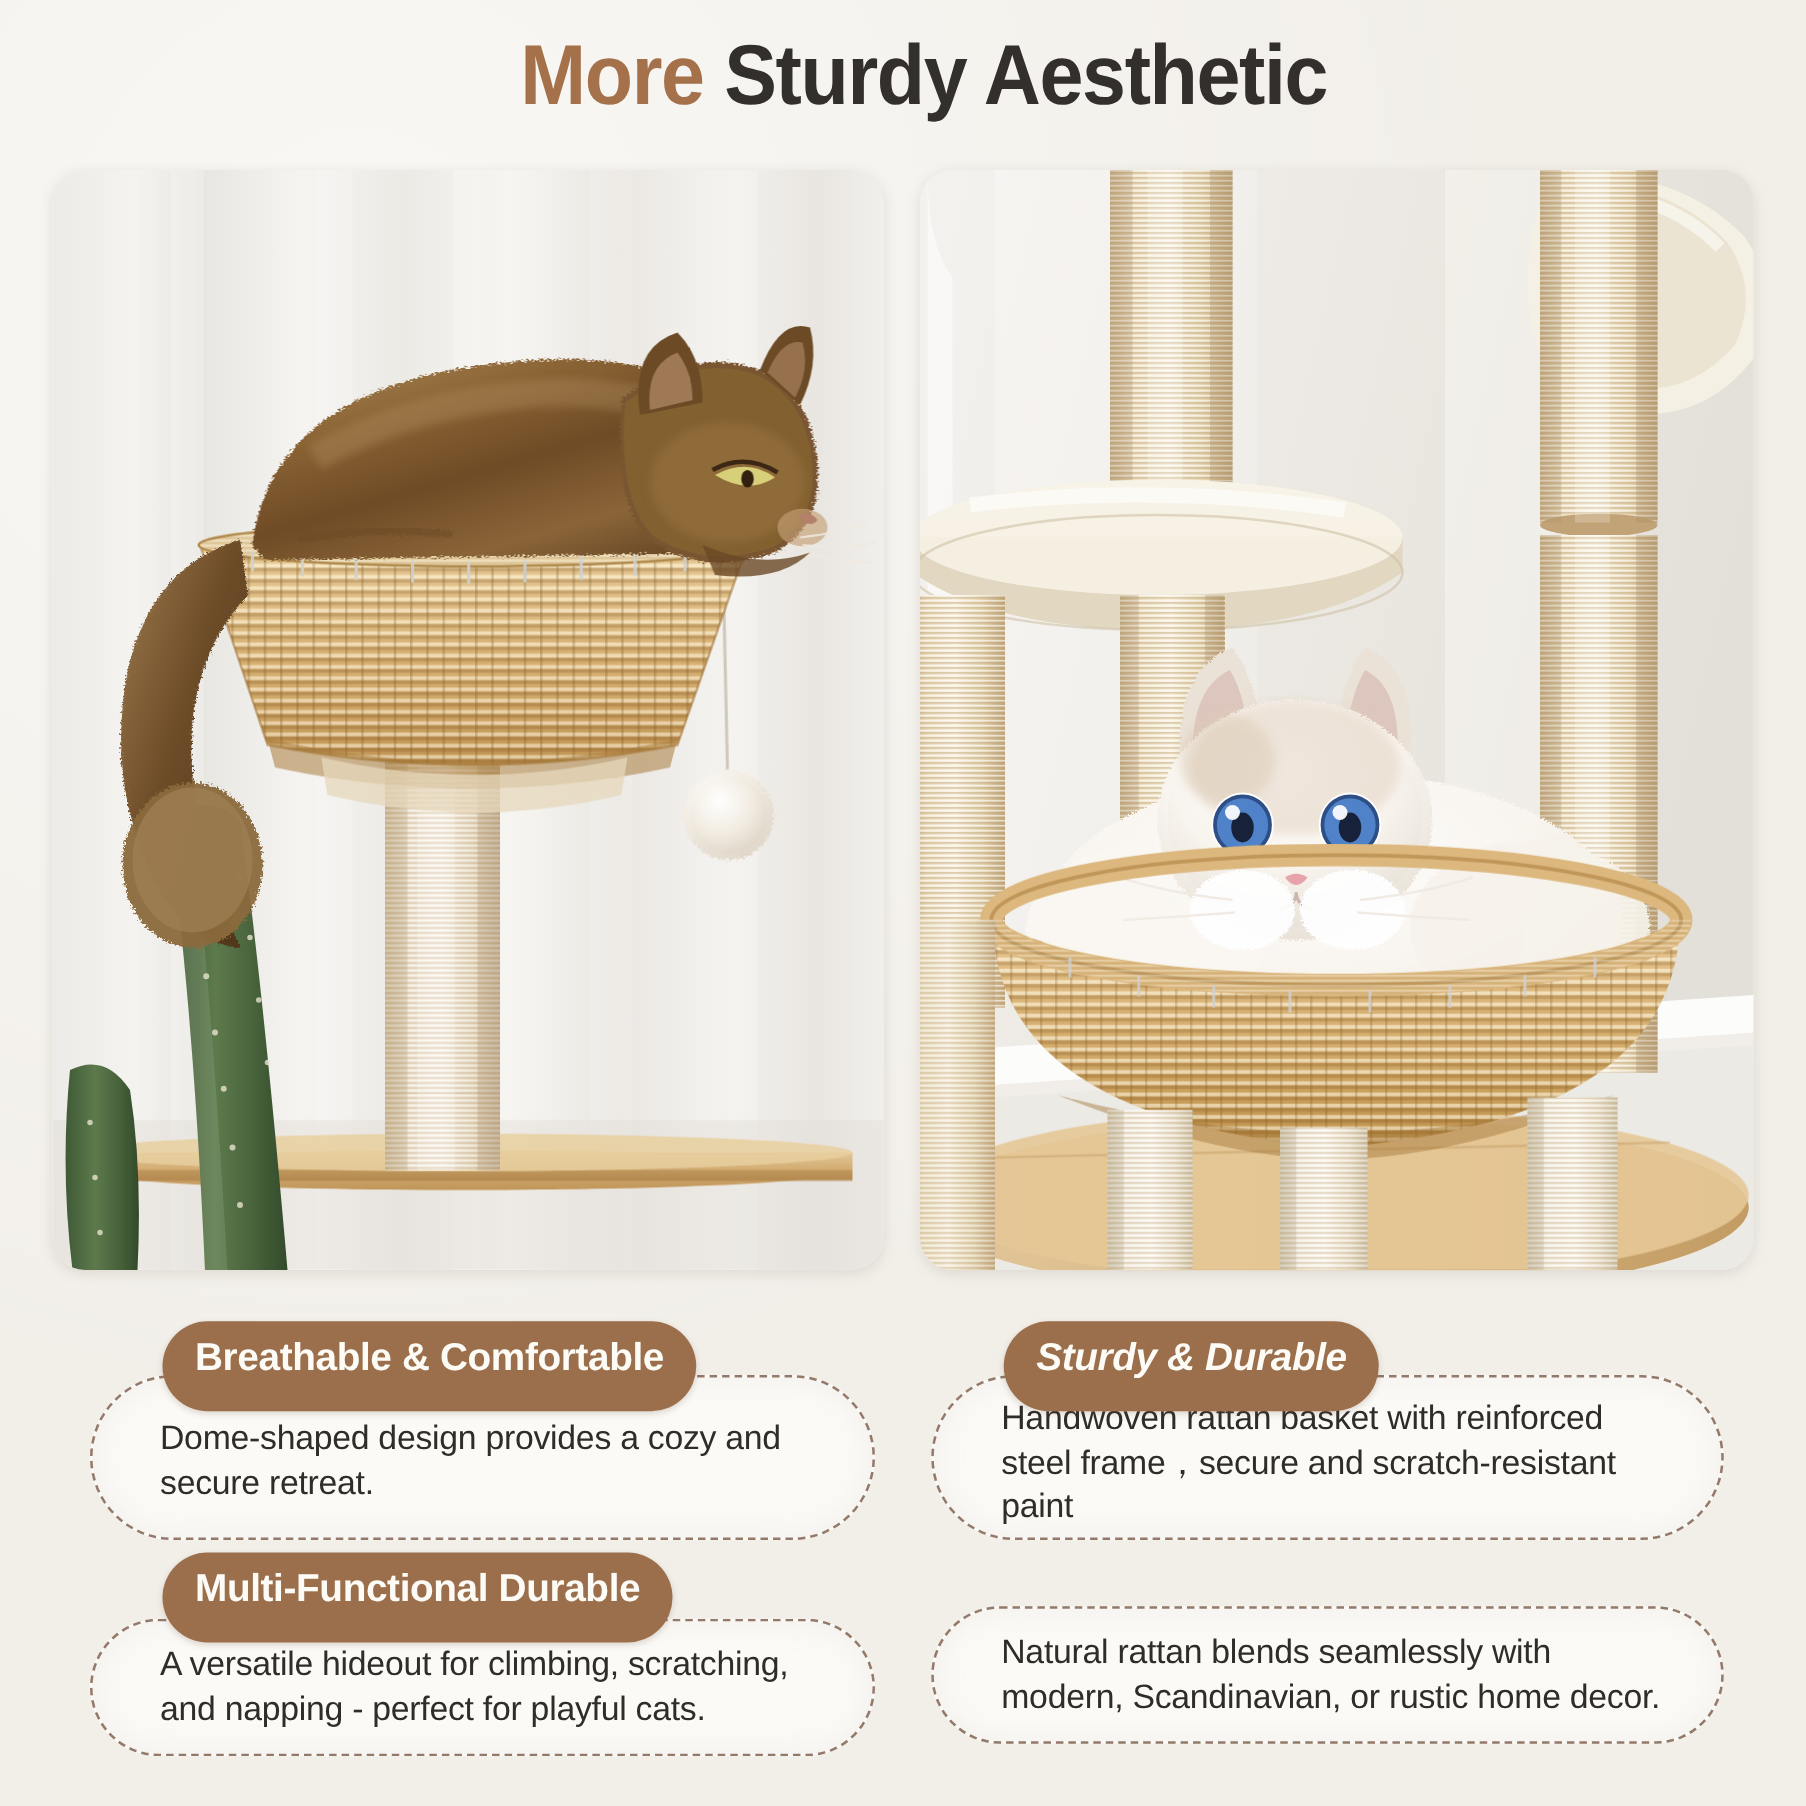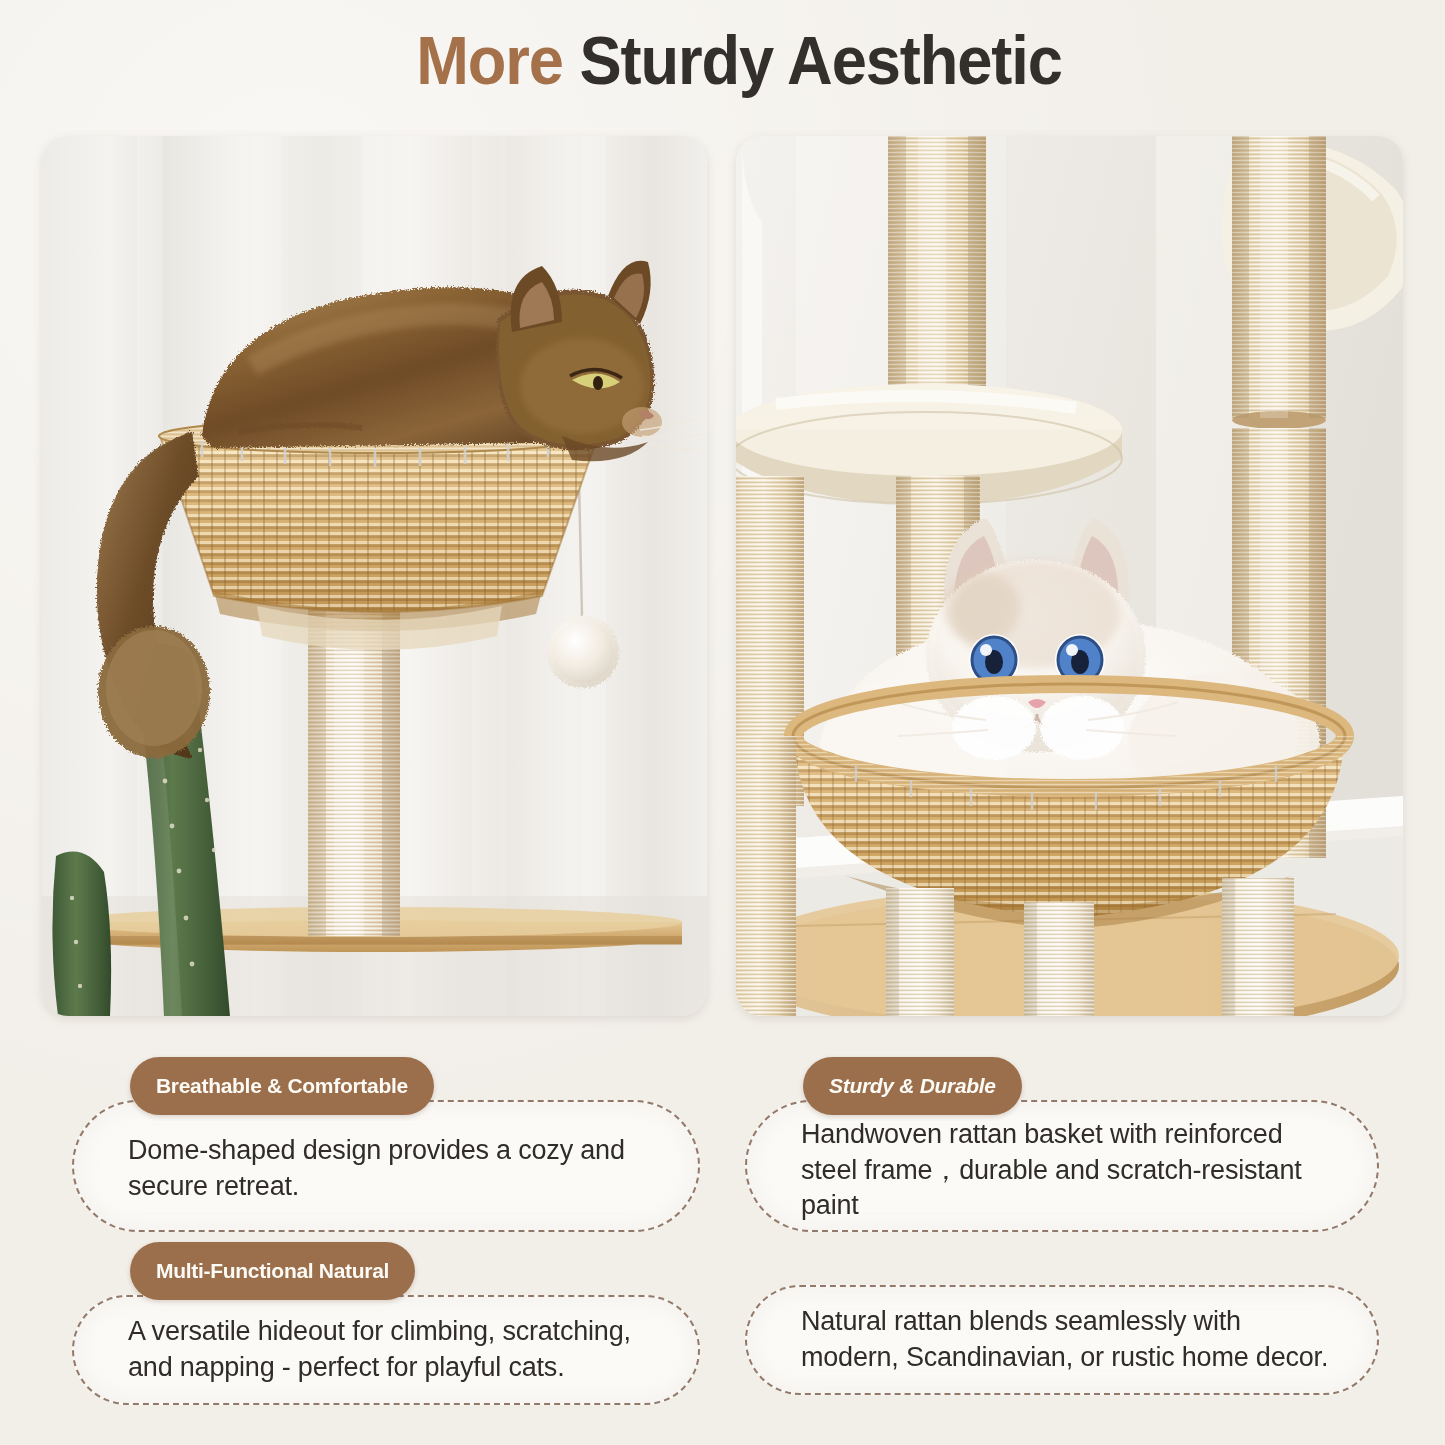--- a/index.html
+++ b/index.html
@@ -81,24 +81,24 @@
     font-family: "Liberation Sans Narrow", "Liberation Sans", sans-serif;
     letter-spacing: -0.2px;
   }
   #card-2 .card-desc, #card-3 .card-desc { transform: translateY(-50%); }
 
   .badge {
     position: absolute;
     background: #9b6f4c;
     color: #fdfbf6;
     border-radius: 40px;
-    font-size: 21px;
+    font-size: 31px;
     font-weight: 700;
     line-height: 58px;
-    height: 58px;
+    height: 72px;
     padding: 0 26px;
     white-space: nowrap;
     font-family: "Liberation Sans Narrow", "Liberation Sans", sans-serif;
     letter-spacing: -0.3px;
     box-shadow: 0 2px 5px rgba(110,78,50,0.22);
   }
   #badge-0 { left: 130px;  top: 1057px; }
   #badge-1 { left: 803px;  top: 1057px; font-style: italic; }
   #badge-2 { left: 130px;  top: 1242px; }
   #badge-3 { left: 803px;  top: 1242px; }
@@ -533,26 +533,26 @@
       </svg>
     </div>
   </div>
 
   <div class="card" id="card-0">
     <div class="card-desc">Dome-shaped design provides a cozy and secure retreat.</div>
   </div>
   <div class="badge" id="badge-0">Breathable &amp; Comfortable</div>
 
   <div class="card" id="card-1">
-    <div class="card-desc">Handwoven rattan basket with reinforced steel frame，durable and scratch-resistant paint</div>
+    <div class="card-desc">Handwoven rattan basket with reinforced steel frame，secure and scratch-resistant paint</div>
   </div>
   <div class="badge" id="badge-1">Sturdy &amp; Durable</div>
 
   <div class="card" id="card-2">
     <div class="card-desc">A versatile hideout for climbing, scratching, and napping - perfect for playful cats.</div>
   </div>
-  <div class="badge" id="badge-2">Multi-Functional Natural</div>
+  <div class="badge" id="badge-2">Multi-Functional Durable</div>
 
   <div class="card" id="card-3">
     <div class="card-desc">Natural rattan blends seamlessly with modern, Scandinavian, or rustic home decor.</div>
   </div>
 
 </div>
 
 </body></html>

